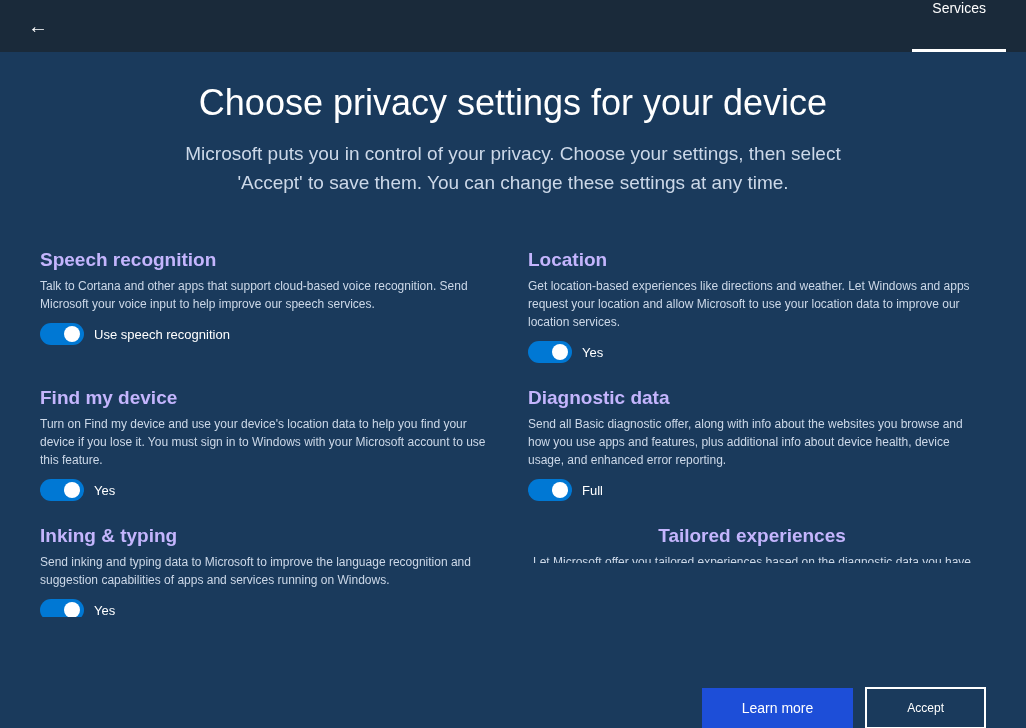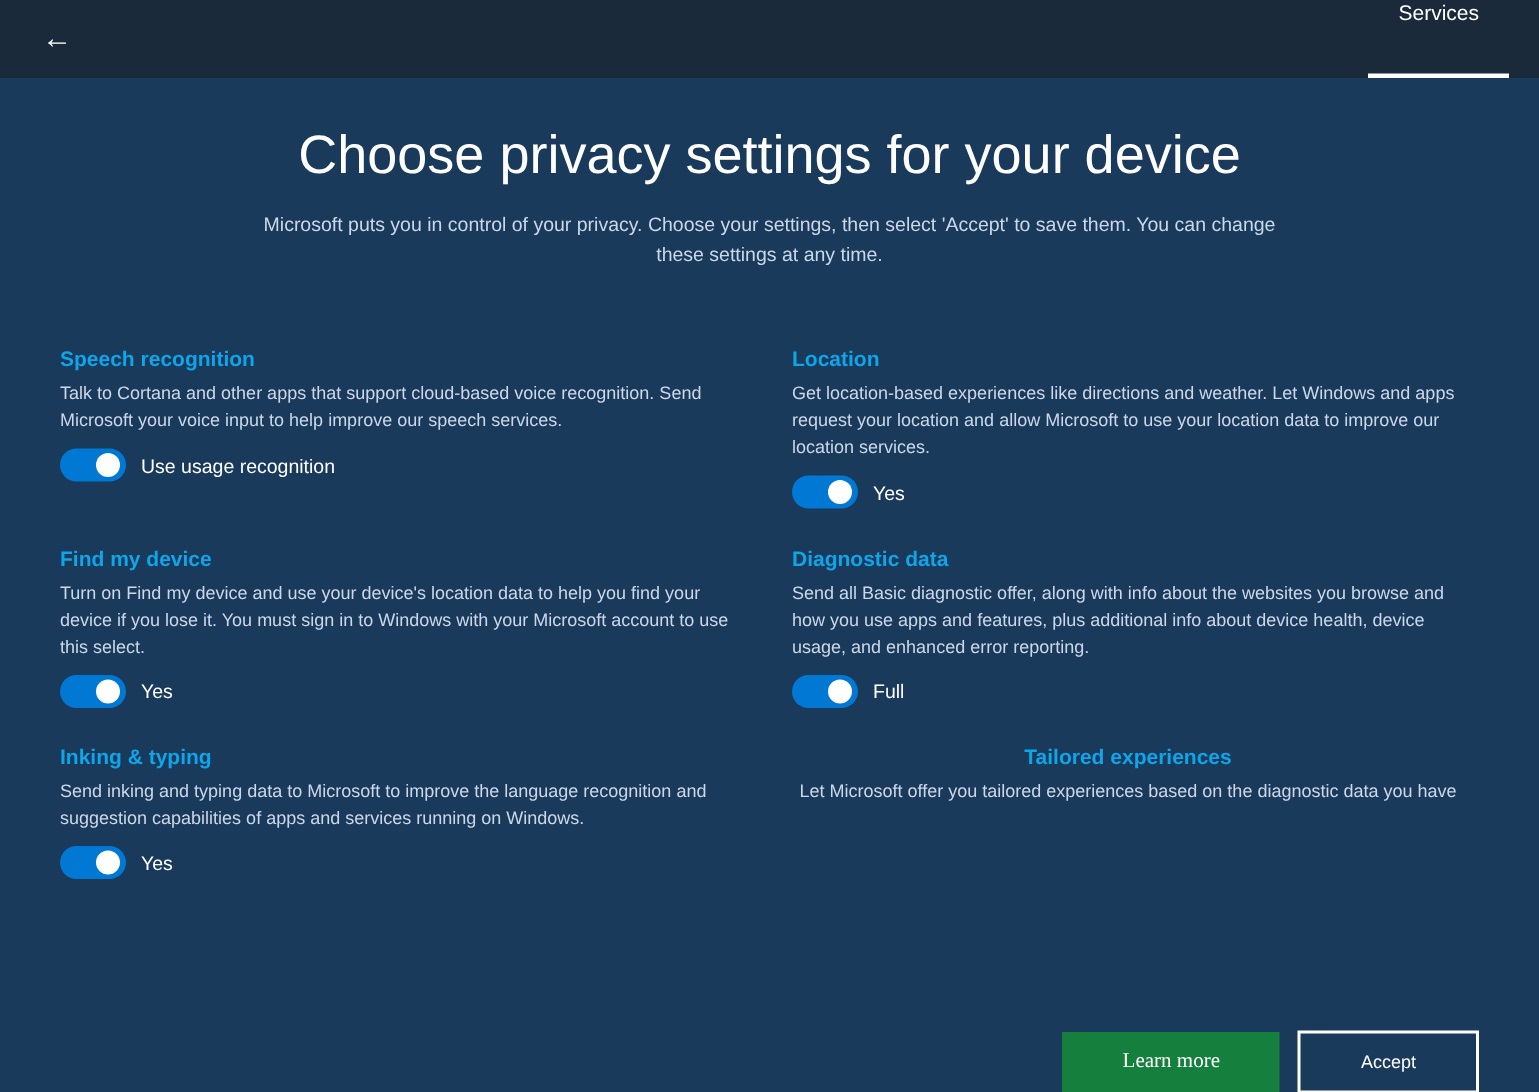--- a/index.html
+++ b/index.html
@@ -67,21 +67,21 @@
     }
 
     .page-title {
       font-size: 36px;
       font-weight: 300;
       margin-bottom: 16px;
       color: #ffffff;
     }
 
     .page-subtitle {
-      font-size: 13px;
+      font-size: 19px;
       color: #ccd8e8;
       max-width: 700px;
       margin: 0 auto;
       line-height: 1.5;
     }
 
     
     .settings-container {
       flex: 1;
       padding: 20px 40px 10px;
@@ -107,24 +107,24 @@
     .settings-grid::-webkit-scrollbar-thumb {
       background: #4a6a8a;
     }
 
     .setting-item {
       padding: 12px 0;
       border-bottom: none;
     }
 
     .setting-title {
-      font-size: 14px;
+      font-size: 19px;
       font-weight: 700;
       margin-bottom: 6px;
-      color: #0ea5e9;
+      color: #c4b5fd;
     }
 
     .setting-description {
       font-size: 12px;
       color: #ccd8e8;
       line-height: 1.5;
       margin-bottom: 10px;
     }
 
     
@@ -167,27 +167,27 @@
       height: 80px;
       background-color: #1a3a5c;
       display: flex;
       align-items: center;
       justify-content: flex-end;
       padding: 0 40px;
       gap: 12px;
     }
 
     .btn-learn-more {
-      background-color: #15803d;
+      background-color: #1d4ed8;
       color: #ffffff;
       border: none;
       padding: 12px 40px;
       font-size: 14px;
       cursor: pointer;
-      font-family: Liberation Serif, serif;
+      font-family: Liberation Sans, sans-serif;
     }
 
     .btn-accept {
       background-color: transparent;
       color: #ffffff;
       border: 2px solid #ffffff;
       padding: 12px 40px;
       font-size: 12px;
       cursor: pointer;
       font-family: 'Segoe UI', Arial, sans-serif;
@@ -220,36 +220,36 @@
   </div>
 
   <div class="settings-container">
     <div class="settings-grid">
 
       <div class="setting-item">
         <div class="setting-title">Speech recognition</div>
         <div class="setting-description">Talk to Cortana and other apps that support cloud-based voice recognition. Send Microsoft your voice input to help improve our speech services.</div>
         <div class="toggle-row">
           <div class="toggle"></div>
-          <span class="toggle-label">Use usage recognition</span>
+          <span class="toggle-label">Use speech recognition</span>
         </div>
       </div>
 
       <div class="setting-item">
         <div class="setting-title">Location</div>
         <div class="setting-description">Get location-based experiences like directions and weather. Let Windows and apps request your location and allow Microsoft to use your location data to improve our location services.</div>
         <div class="toggle-row">
           <div class="toggle"></div>
           <span class="toggle-label">Yes</span>
         </div>
       </div>
 
       <div class="setting-item">
         <div class="setting-title">Find my device</div>
-        <div class="setting-description">Turn on Find my device and use your device's location data to help you find your device if you lose it. You must sign in to Windows with your Microsoft account to use this select.</div>
+        <div class="setting-description">Turn on Find my device and use your device's location data to help you find your device if you lose it. You must sign in to Windows with your Microsoft account to use this feature.</div>
         <div class="toggle-row">
           <div class="toggle"></div>
           <span class="toggle-label">Yes</span>
         </div>
       </div>
 
       <div class="setting-item">
         <div class="setting-title">Diagnostic data</div>
         <div class="setting-description">Send all Basic diagnostic offer, along with info about the websites you browse and how you use apps and features, plus additional info about device health, device usage, and enhanced error reporting.</div>
         <div class="toggle-row">

